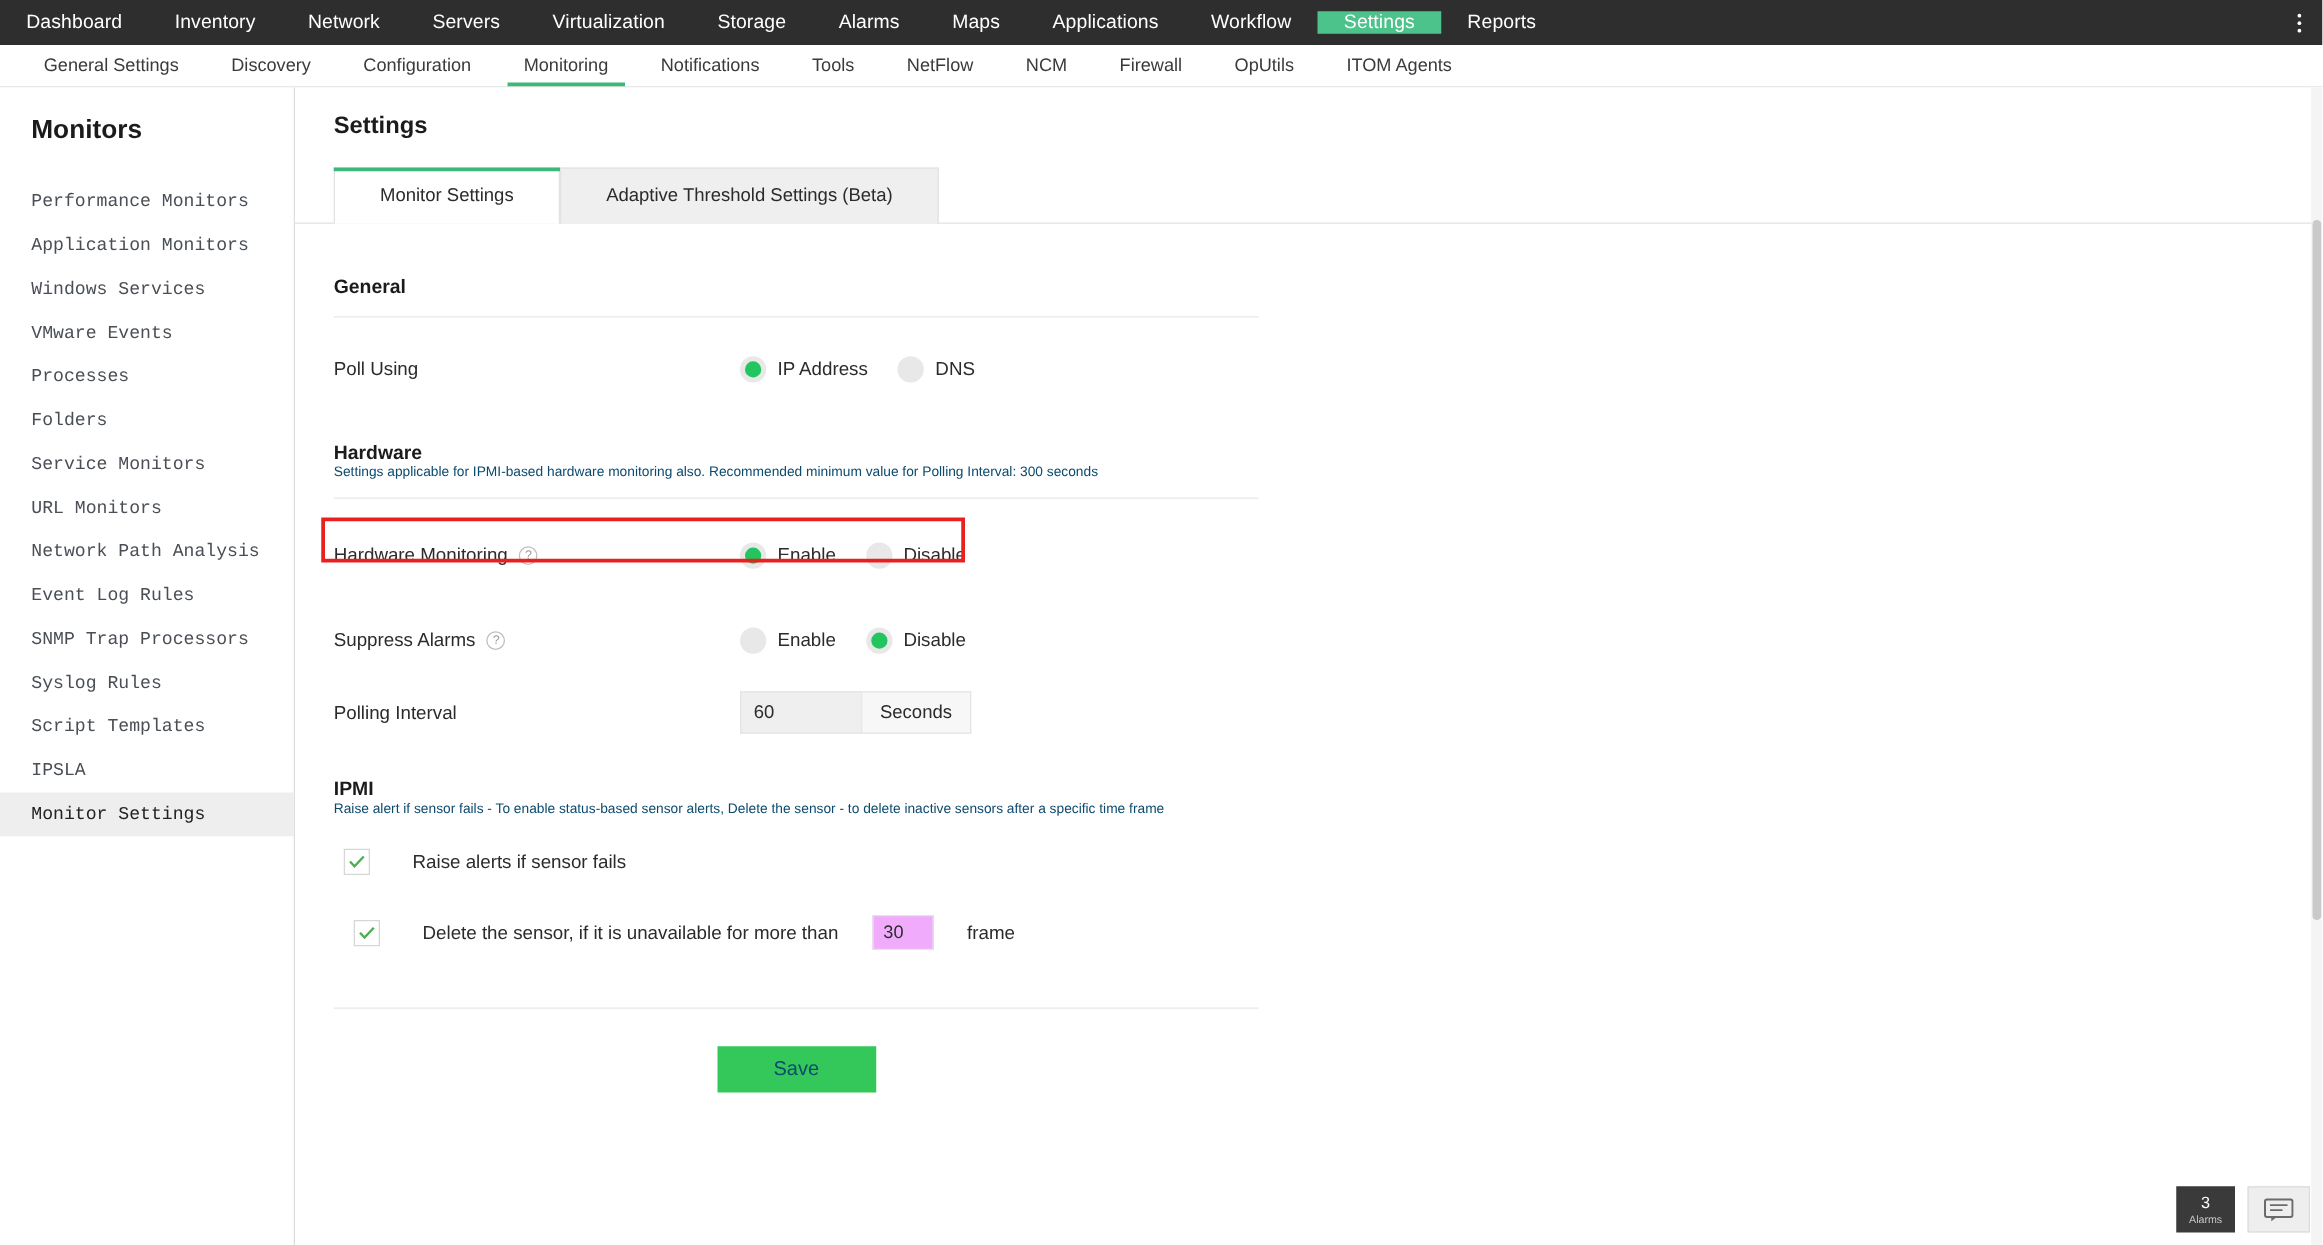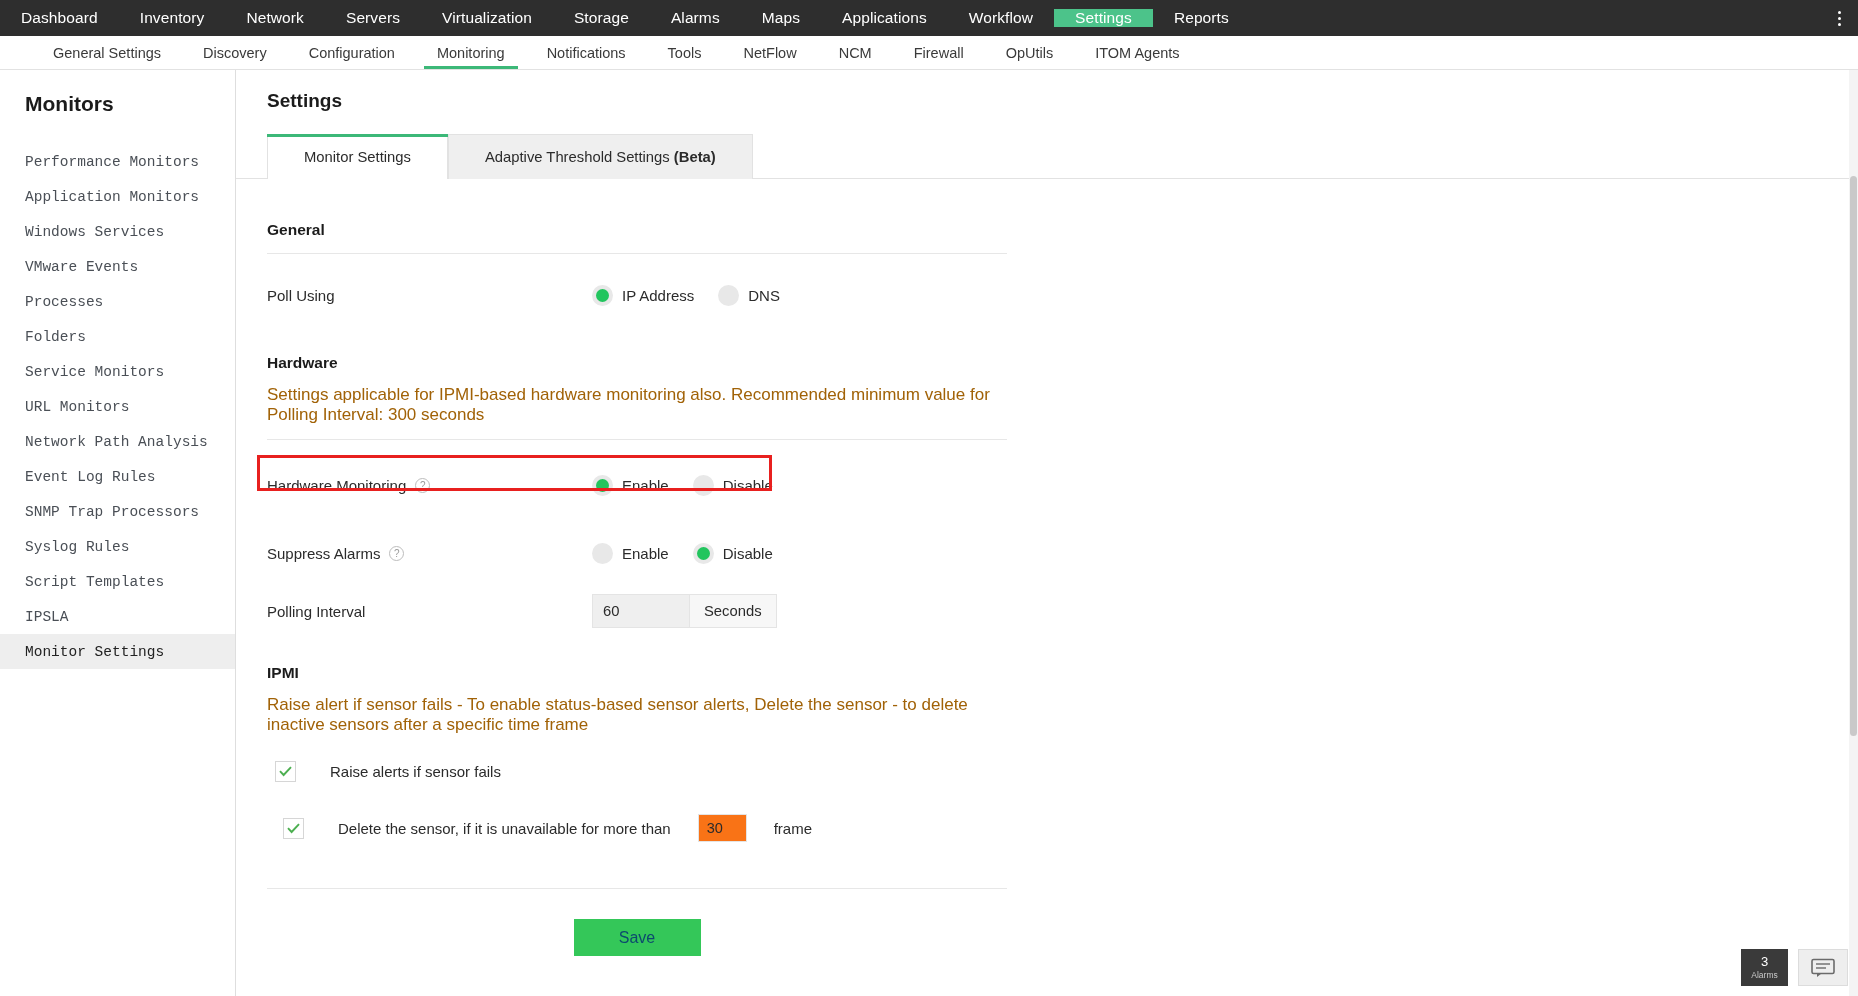--- a/index.html
+++ b/index.html
@@ -35,21 +35,21 @@
     cursor: pointer;
   }
   .topnav-kebab i { width: 3px; height: 3px; border-radius: 50%; background: #ffffff; display:block; }
 
   
   .subnav {
     height: 34px;
     background: #ffffff;
     display: flex; align-items: stretch;
     border-bottom: 1px solid #e2e2e2;
-    padding-left: 32px;
+    padding-left: 14px;
   }
   .subnav-item {
     display: flex; align-items: center;
     padding: 0 21px;
     font-size: 14.5px;
     color: #3a3a3a;
     cursor: pointer;
     position: relative;
     white-space: nowrap;
   }
@@ -115,21 +115,21 @@
   }
   .tab.active {
     background: #ffffff;
     border-color: #e2e2e2;
   }
   .tab.active::before {
     content: "";
     position: absolute; left: -1px; right: -1px; top: -1px;
     height: 3px; background: #3cb878;
   }
-  .tab b { font-weight: bold; }
+  .tab b { font-weight: normal; }
   .tabs-underline {
     border-bottom: 1px solid #e2e2e2;
     margin-top: -1px;
   }
 
   .form {
     padding: 0 0 0 31px;
     max-width: 1010px;
   }
   .section-head {
@@ -137,23 +137,22 @@
     font-weight: bold;
     color: #1b1b1b;
     margin-top: 42px;
   }
   .section-rule {
     border-bottom: 1px solid #e7e7e7;
     margin-top: 14px;
     width: 740px;
   }
   .section-desc {
-    font-size: 17px;
-    color: #a16207;
-    margin-top: 13px;
+    font-size: 11px;
+    color: #0c4a6e;
     width: 760px;
   }
 
   .row {
     display: flex; align-items: center;
     margin-top: 24px;
     height: 34px;
     position: relative;
   }
   .row-label {
@@ -217,21 +216,21 @@
     width: 21px; height: 21px;
     background: #ffffff;
     border: 1px solid #d6d6d6;
     display: inline-flex; align-items: center; justify-content: center;
     flex: 0 0 21px; cursor: pointer;
   }
   .checkbox svg { display: block; }
   .check-label { font-size: 15px; color: #2b2b2b; margin-left: 18px; white-space: nowrap; }
   .inline-input {
     width: 49px; height: 28px;
-    background: #f97316; border: 1px solid #e4e4e4;
+    background: #f0abfc; border: 1px solid #e4e4e4;
     font-size: 14.5px; color: #2b2b2b;
     text-align: left; padding: 0 8px;
     margin: 0 11px;
     font-family: "Liberation Sans", sans-serif;
   }
 
   .footer-rule {
     border-bottom: 1px solid #e7e7e7;
     width: 740px;
     margin-top: 46px;

